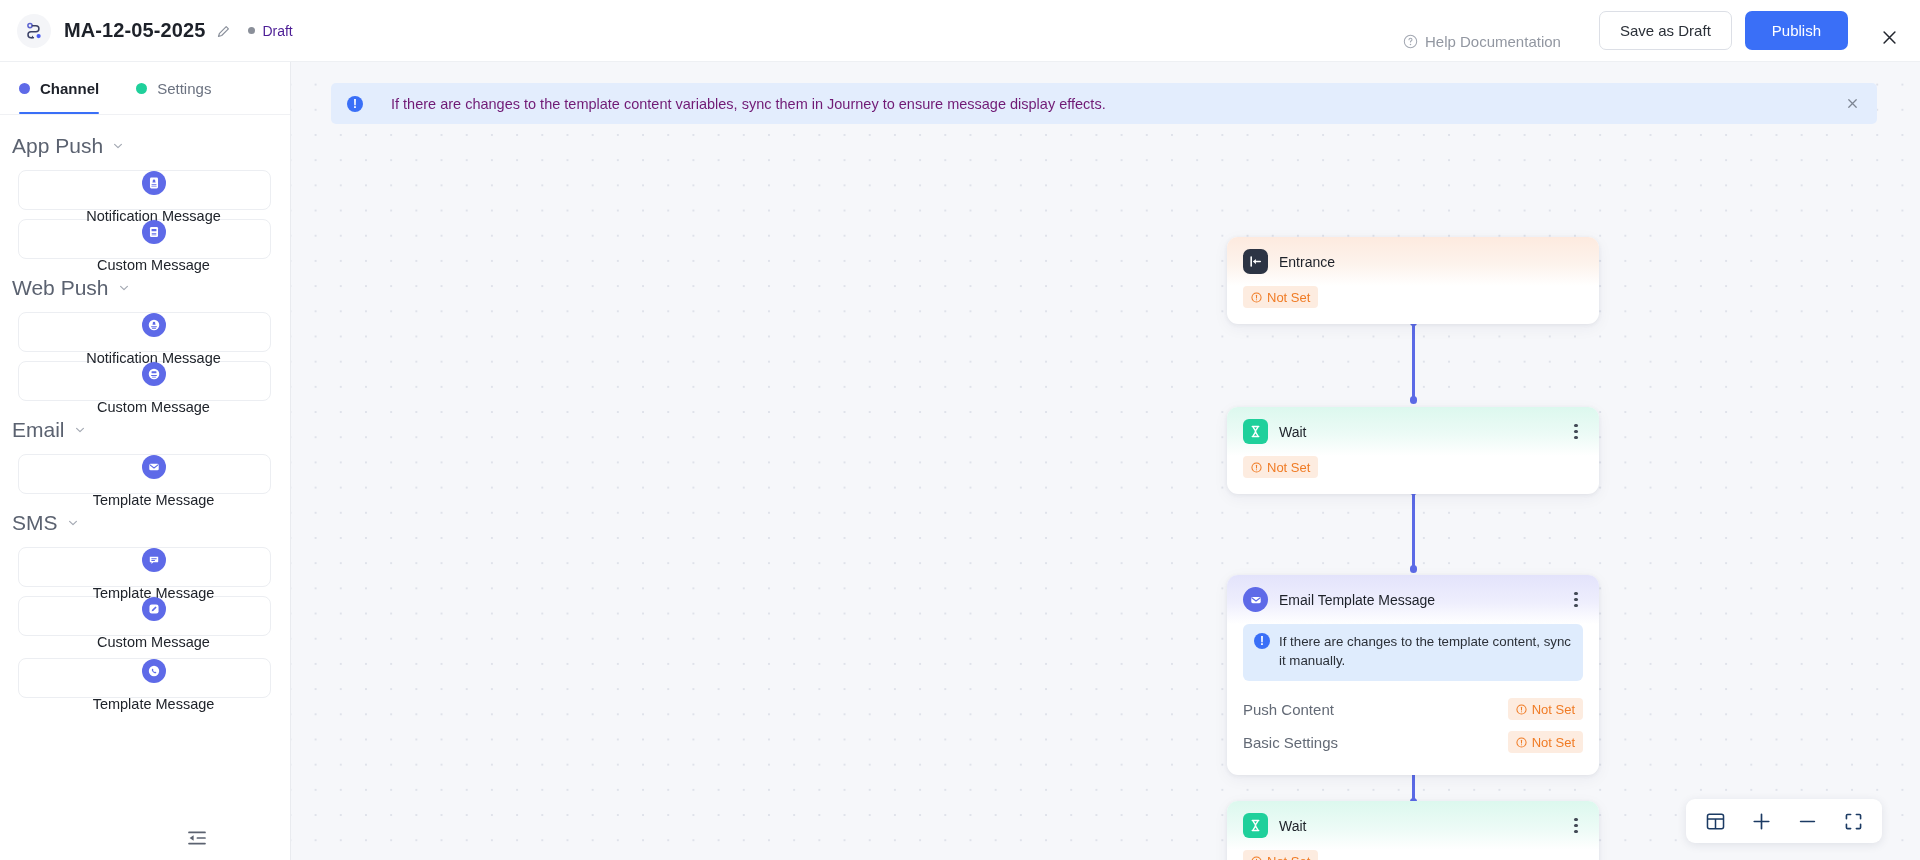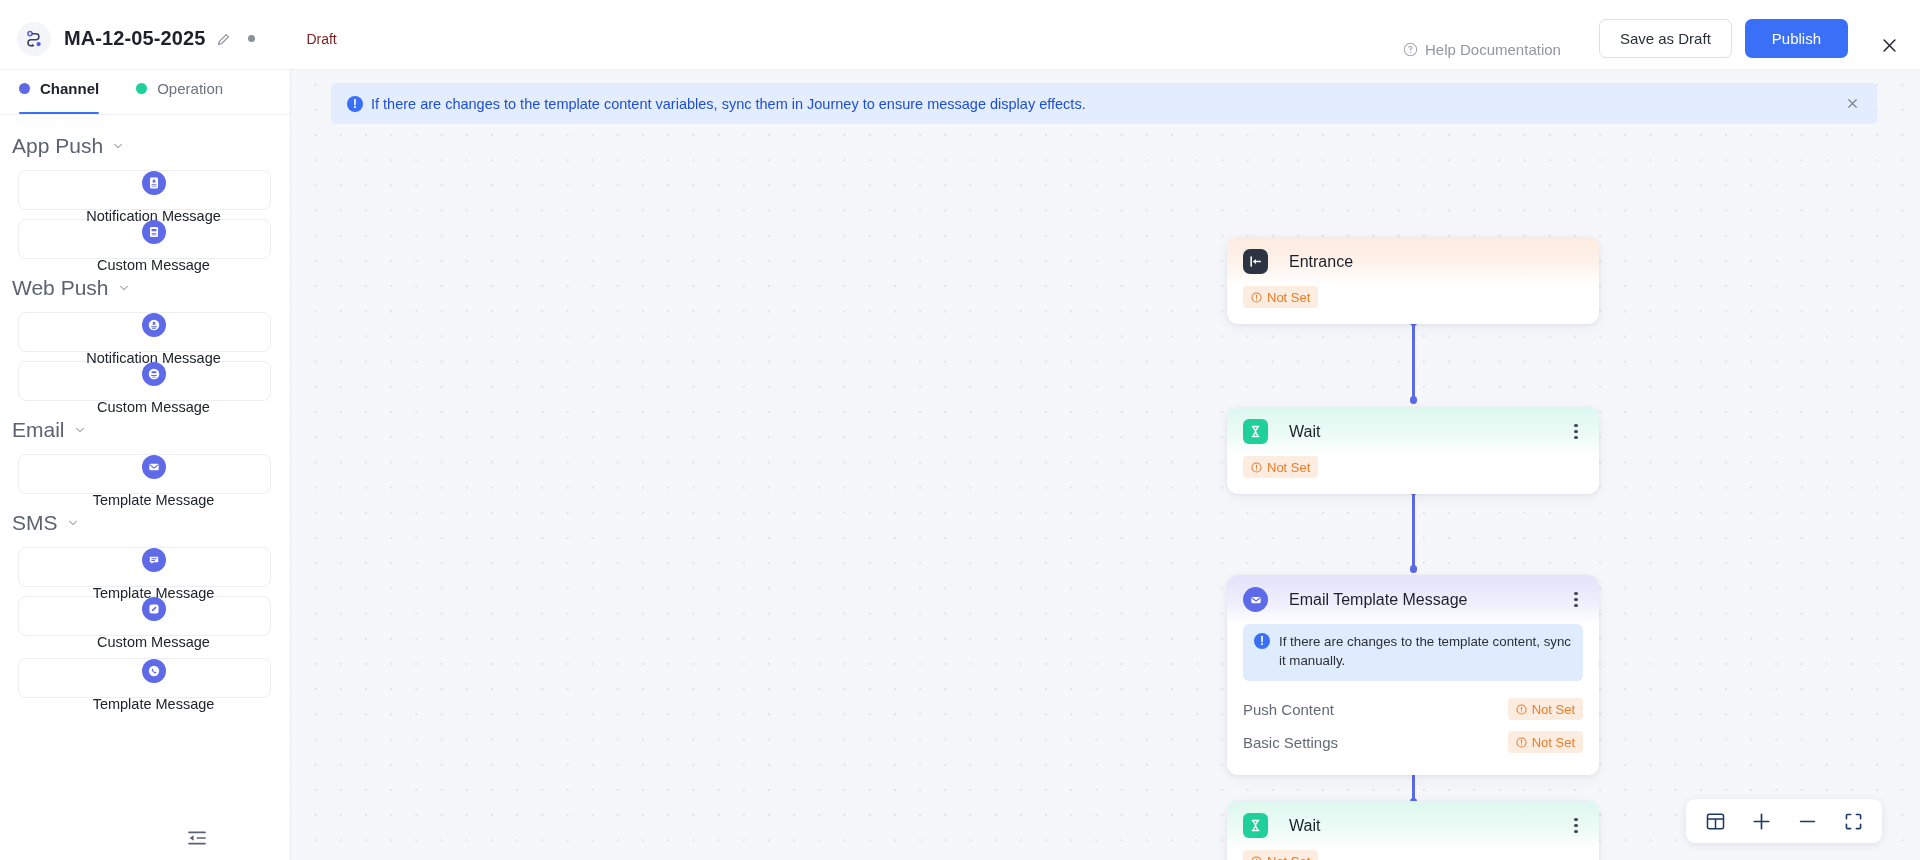--- a/index.html
+++ b/index.html
@@ -6,21 +6,21 @@
   html, body {
     width: 1920px; height: 860px;
     font-family: "Liberation Sans", sans-serif;
     background: #ffffff;
     overflow: hidden;
     -webkit-font-smoothing: antialiased;
   }
 
   
   #topbar {
-    position: absolute; top: 8px; left: 0;
+    position: absolute; top: 0; left: 0;
     width: 1920px; height: 62px;
     background: #ffffff;
     border-bottom: 1px solid #eef0f3;
     display: flex; align-items: center;
     z-index: 40;
   }
   #brand-logo {
     width: 34px; height: 34px; margin-left: 17px;
     border-radius: 50%; background: #f4f5f8;
     display: flex; align-items: center; justify-content: center;
@@ -30,21 +30,21 @@
     margin-left: 13px;
     font-size: 20px; font-weight: bold; color: #1d2129;
     letter-spacing: .1px;
     white-space: nowrap;
   }
   #edit-title-icon { margin-left: 11px; display: flex; align-items: center; cursor: pointer; }
   #status-wrap {
     margin-left: 16px; display: flex; align-items: center; gap: 7px;
   }
   #status-dot { width: 7px; height: 7px; border-radius: 50%; background: #8a8f99; }
-  #status-label { font-size: 14px; color: #7f1d1d; white-space: nowrap; margin-left: 44px; }
+  #status-label { font-size: 14px; color: #4c1d95; white-space: nowrap; }
 
   #topbar-right {
     margin-left: auto; display: flex; align-items: flex-end;
     padding-right: 18px; gap: 0;
   }
   #help-link {
     display: flex; align-items: center; gap: 7px;
     font-size: 15px; color: #9297a1; cursor: pointer;
     margin-right: 38px; white-space: nowrap;
   }
@@ -132,21 +132,21 @@
 
   
   #canvas-banner {
     position: absolute; top: 21px; left: 40px;
     width: 1546px; height: 41px;
     background: #e3edfd; border-radius: 5px;
     display: flex; align-items: center;
     padding: 0 16px; z-index: 12;
   }
   #canvas-banner .btext {
-    font-size: 14.5px; color: #1d4ed8; margin-left: 8px; white-space: nowrap;
+    font-size: 14.5px; color: #701a75; margin-left: 28px; white-space: nowrap;
   }
   #banner-close-icon {
     margin-left: auto; cursor: pointer; display: flex; align-items: center;
     width: 18px; height: 18px; justify-content: center;
   }
   .info-badge {
     width: 16px; height: 16px; border-radius: 50%;
     background: #3a6ff7; color: #fff;
     font-size: 12px; font-weight: bold; line-height: 16px;
     text-align: center; flex: 0 0 auto;
@@ -173,21 +173,21 @@
   .node-head.wait     { background: linear-gradient(180deg,#dcf8ee 0%,#ecfbf6 55%,#ffffff 100%); }
   .node-head.email    { background: linear-gradient(180deg,#e3e3fb 0%,#eeeefd 55%,#ffffff 100%); }
   .node-ico {
     width: 25px; height: 25px; border-radius: 6px;
     display: flex; align-items: center; justify-content: center;
     flex: 0 0 auto;
   }
   .node-ico.entrance { background: #2c3444; border-radius: 7px; }
   .node-ico.wait { background: #1fd09b; }
   .node-ico.email { background: #5e6ae8; border-radius: 50%; }
-  .node-title { font-size: 16px; color: #1d2129; margin-left: 21px; white-space: nowrap; }
+  .node-title { font-size: 14px; color: #1d2129; margin-left: 11px; white-space: nowrap; }
   .node-menu-icon {
     margin-left: auto; width: 20px; height: 24px;
     display: flex; flex-direction: column; align-items: center; justify-content: center;
     gap: 3px; cursor: pointer;
   }
   .node-menu-icon i { width: 3.2px; height: 3.2px; border-radius: 50%; background: #444b57; display: block; }
 
   .node-body { padding: 0 16px 16px 16px; }
   .pill {
     display: inline-flex; align-items: center; gap: 5px;
@@ -273,21 +273,21 @@
 </div>
 
 <div id="sidebar">
   <div id="sidebar-tabs">
     <div class="side-tab active">
       <span class="tdot" style="background:#5e6ae8"></span>
       <span>Channel</span>
     </div>
     <div class="side-tab">
       <span class="tdot" style="background:#1fd09b"></span>
-      <span>Operation</span>
+      <span>Settings</span>
     </div>
   </div>
 
   <div id="sidebar-scroll">
 
     <div class="grp-header">
       <span>App Push</span>
       <span class="chev">
         <svg width="12" height="12" viewBox="0 0 12 12" fill="none">
             <path d="M2.6 4.4L6 7.6l3.4-3.2" stroke="#a3a8b2" stroke-width="1.2" fill="none" stroke-linecap="round" stroke-linejoin="round"></path>

